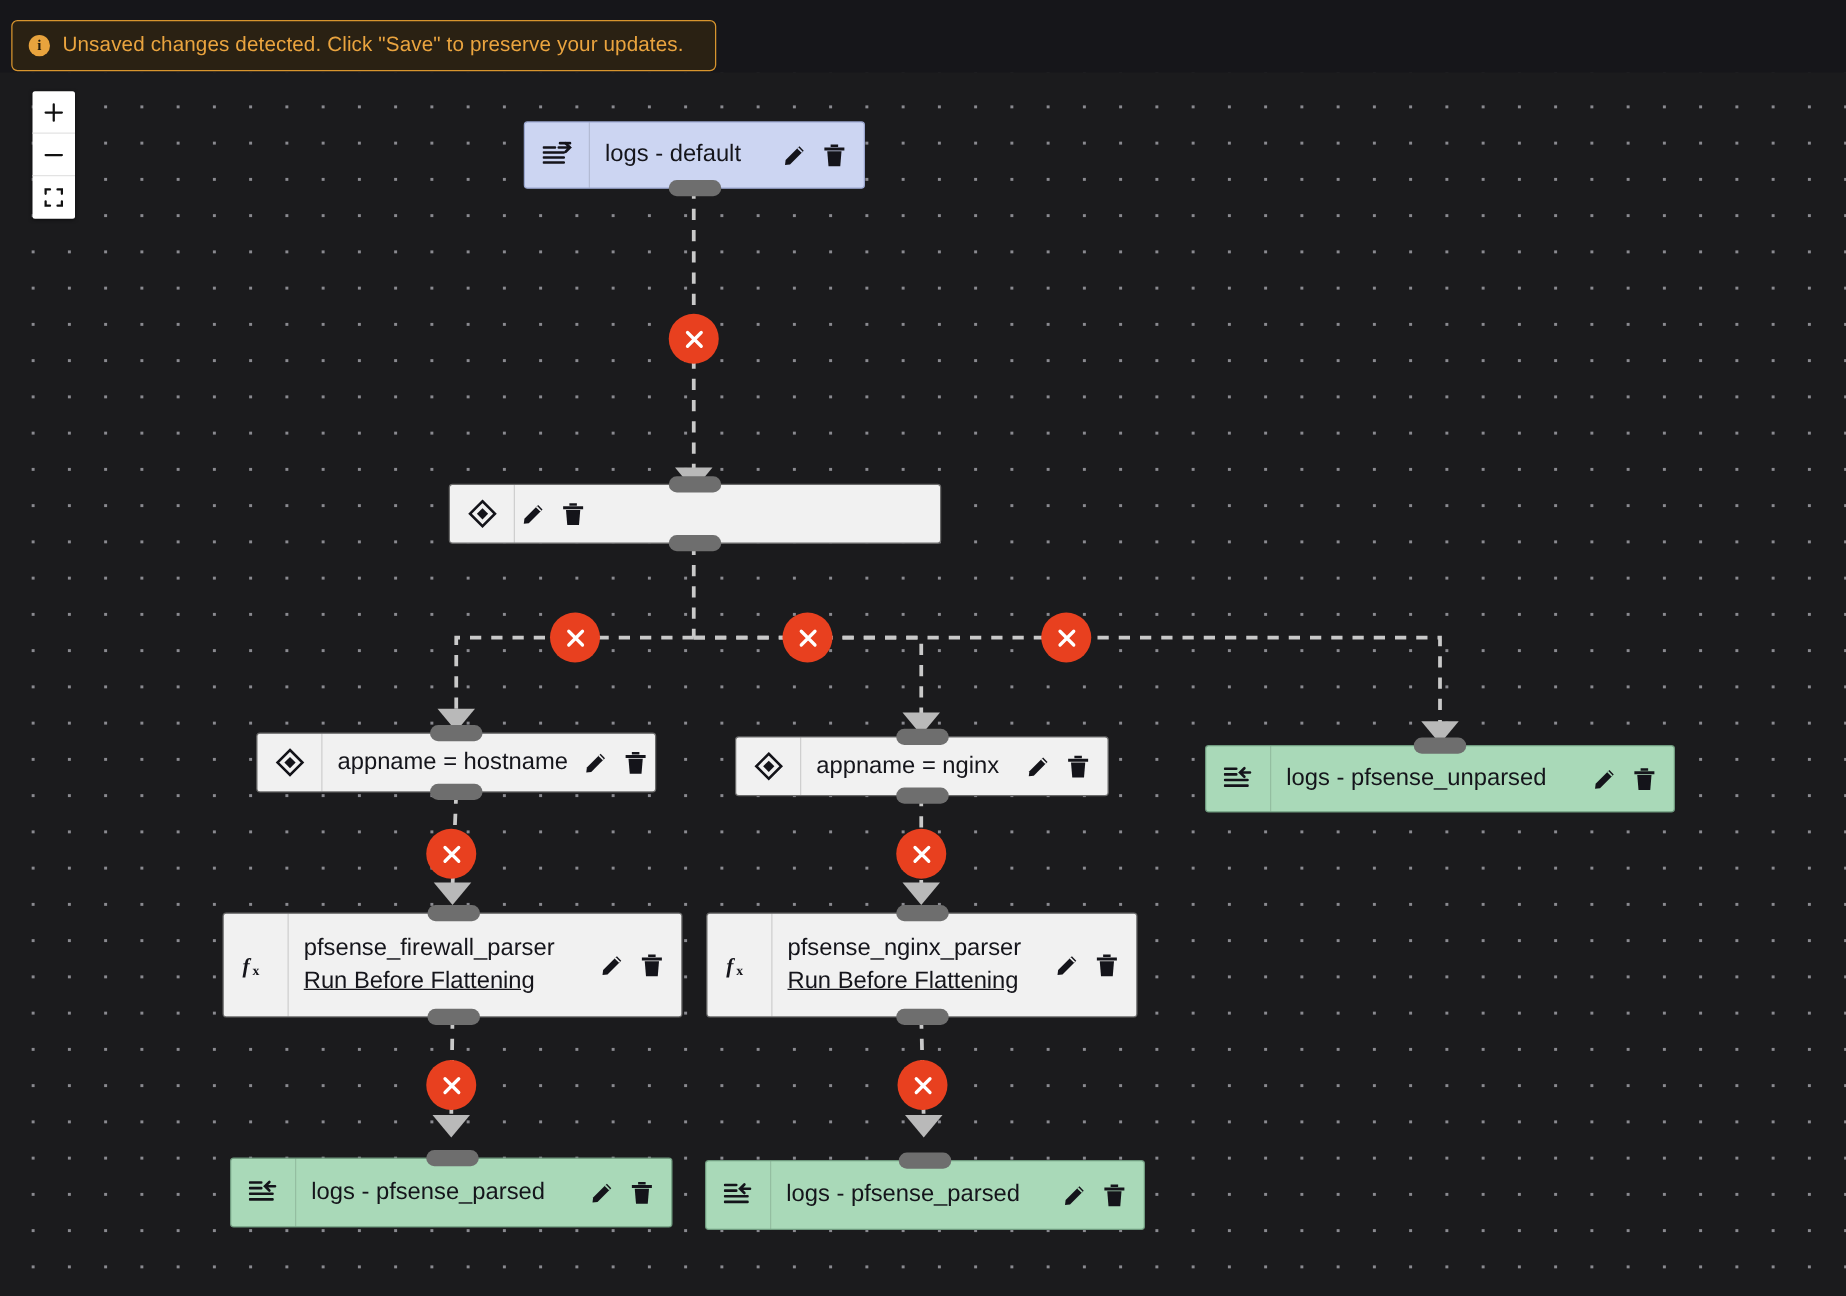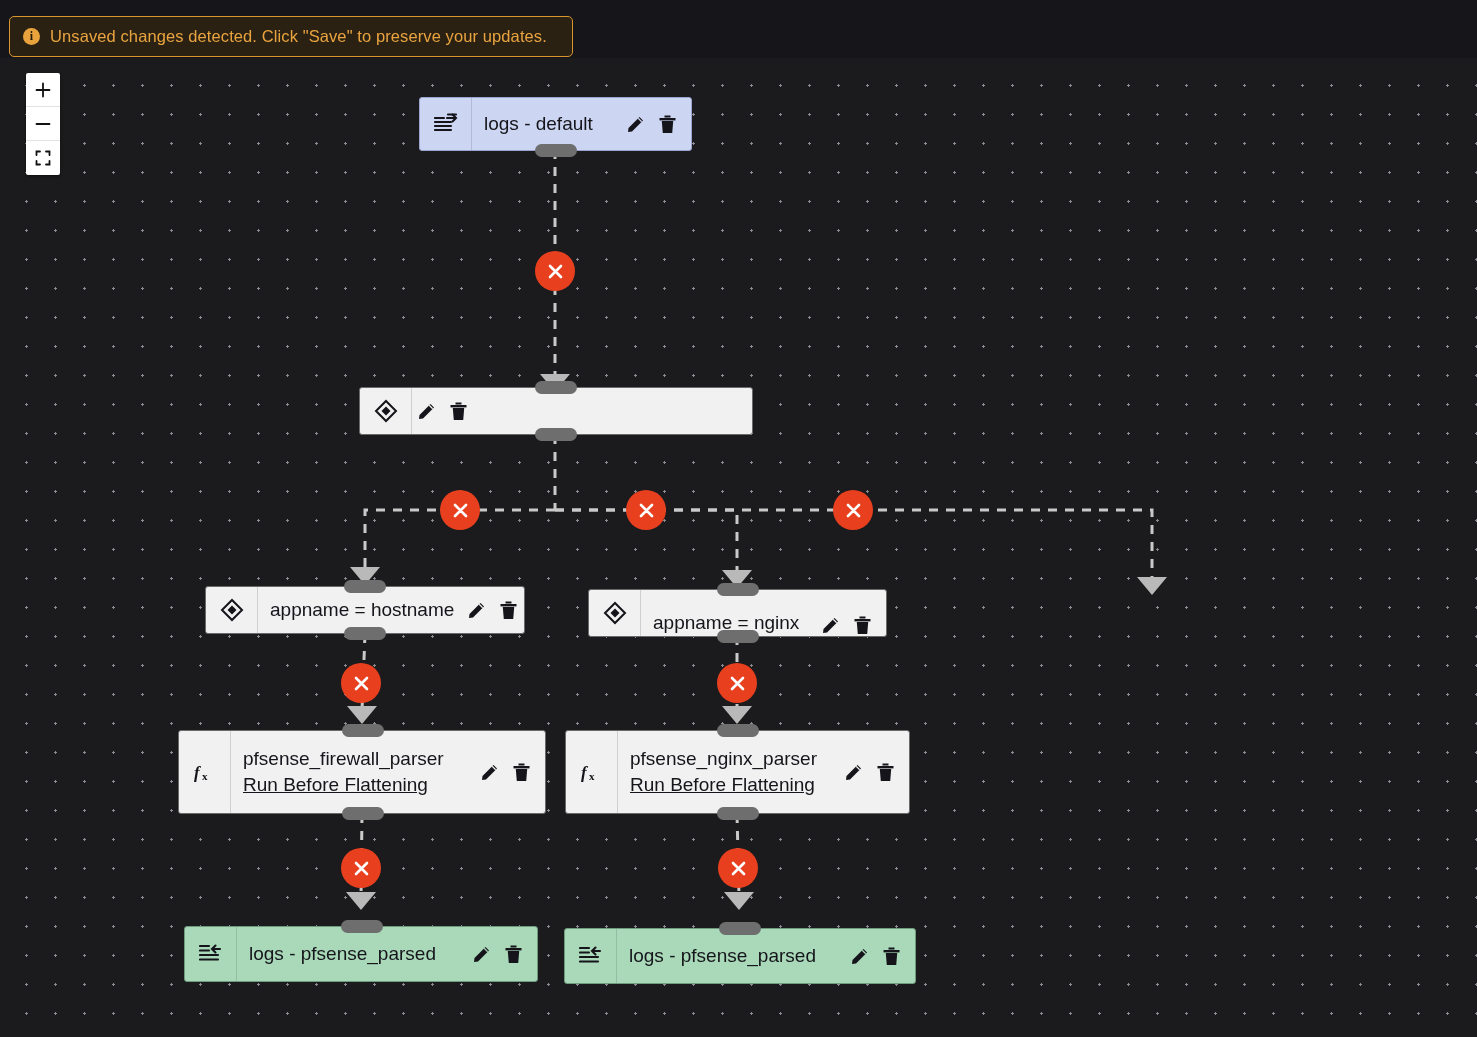--- a/index.html
+++ b/index.html
@@ -304,21 +304,21 @@
           <path d="M6.5 1.5 h6 v2 h-6 z" fill="#14141a"></path>
           <path d="M1.5 4 h16 v2.4 h-16 z" fill="#14141a"></path>
           <path d="M3.8 7 h11.4 l-1 12 h-9.4 z" fill="#14141a"></path>
         </svg>
       </span>
     </span>
     <span class="handle top"></span>
     <span class="handle bottom"></span>
   </div>
 
-  <div class="node cond" style="left:588px; top:531px; width:299px; height:47px;align-items:flex-end;">
+  <div class="node cond" style="left:588px; top:531px; width:299px; height:47px;">
     <span class="nicon">
       <svg width="24" height="24" viewBox="0 0 24 24">
         <path d="M12 2 L22 12 L12 22 L2 12 Z" fill="none" stroke="#14141a" stroke-width="2"></path>
         <path d="M12 7.5 L16.5 12 L12 16.5 L7.5 12 Z" fill="#14141a"></path>
       </svg>
     </span>
     <span class="nlabel">appname = nginx</span>
     <span class="nactions">
       <span class="act">
         <svg width="21" height="21" viewBox="0 0 21 21">
@@ -331,20 +331,45 @@
           <path d="M6.5 1.5 h6 v2 h-6 z" fill="#14141a"></path>
           <path d="M1.5 4 h16 v2.4 h-16 z" fill="#14141a"></path>
           <path d="M3.8 7 h11.4 l-1 12 h-9.4 z" fill="#14141a"></path>
         </svg>
       </span>
     </span>
     <span class="handle top"></span>
     <span class="handle bottom"></span>
   </div>
 
+  <div class="node output" style="left:964px; top:538px; width:376px; height:54px;">
+    <span class="nicon">
+      <svg width="24" height="22" viewBox="0 0 24 22">
+        <path d="M1 3 H10 M1 7.5 H10 M1 12 H19 M1 16.5 H19" stroke="#14141a" stroke-width="2.1" stroke-linecap="round"></path>
+        <path d="M21 6 H13 M16.5 2.6 L13 6 L16.5 9.4" stroke="#14141a" stroke-width="2.1" stroke-linecap="round" fill="none"></path>
+      </svg>
+    </span>
+    <span class="nlabel">logs - pfsense_unparsed</span>
+    <span class="nactions">
+      <span class="act">
+        <svg width="21" height="21" viewBox="0 0 21 21">
+          <path d="M3 18 L3.5 14 L14.5 3 L18 6.5 L7 17.5 Z" fill="#14141a"></path>
+          <path d="M13.2 4.3 L16.7 7.8" stroke="#a9d9b8" stroke-width="1.3"></path>
+        </svg>
+      </span>
+      <span class="act">
+        <svg width="19" height="21" viewBox="0 0 19 21">
+          <path d="M6.5 1.5 h6 v2 h-6 z" fill="#14141a"></path>
+          <path d="M1.5 4 h16 v2.4 h-16 z" fill="#14141a"></path>
+          <path d="M3.8 7 h11.4 l-1 12 h-9.4 z" fill="#14141a"></path>
+        </svg>
+      </span>
+    </span>
+    <span class="handle top"></span>
+  </div>
 
   <div class="node parser" style="left:178px; top:672px; width:368px; height:84px;">
     <span class="nicon">
       <svg width="26" height="24" viewBox="0 0 26 24">
         <text x="2" y="18" font-family="Liberation Serif, serif" font-size="17" font-style="italic" font-weight="bold" fill="#14141a">f</text>
         <text x="10" y="20" font-family="Liberation Serif, serif" font-size="11" font-weight="bold" fill="#14141a">x</text>
       </svg>
     </span>
     <span class="nlabel">
       <span>pfsense_firewall_parser</span>

